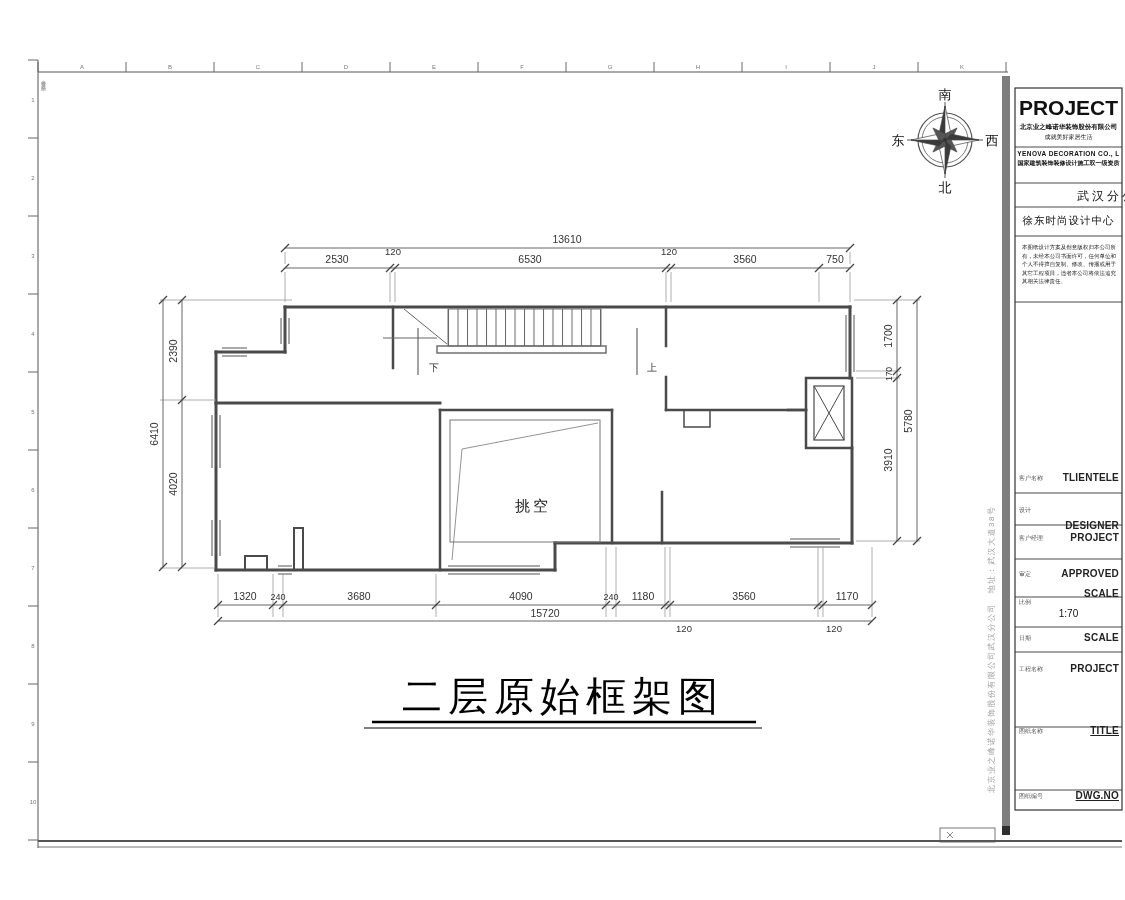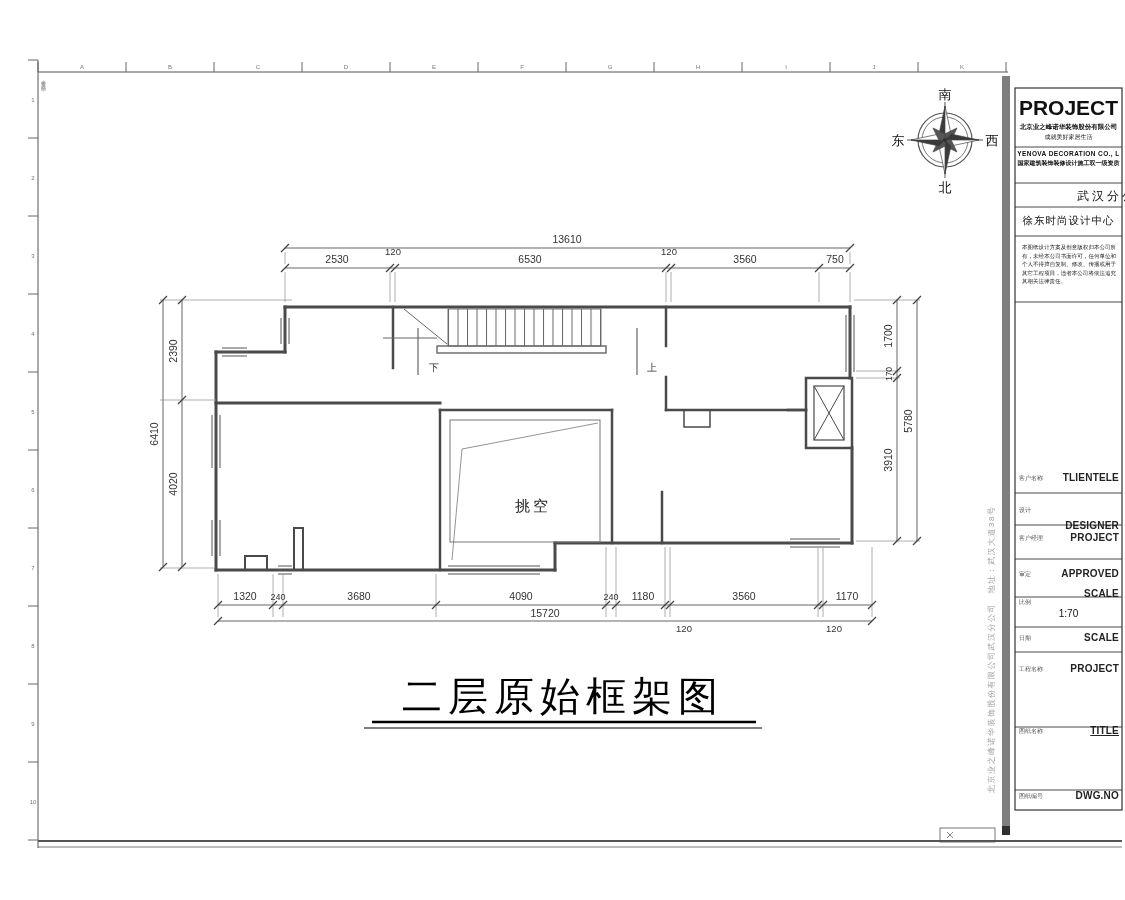--- a/index.html
+++ b/index.html
@@ -293,15 +293,15 @@
 <span class="row-cn" style="top:598px;">比例</span>
 <span class="row-en" style="top:588px;">SCALE</span>
 <div class="abs tb" style="top:608px;font-size:10px;">1:70</div>
 <span class="row-cn" style="top:634px;">日期</span>
 <span class="row-en" style="top:632px;">SCALE</span>
 <span class="row-cn" style="top:665px;">工程名称</span>
 <span class="row-en" style="top:663px;">PROJECT</span>
 <span class="row-cn" style="top:727px;">图纸名称</span>
 <span class="row-en" style="top:725px;text-decoration:underline;">TITLE</span>
 <span class="row-cn" style="top:792px;">图纸编号</span>
-<span class="row-en" style="top:790px;">DWG.NO</span>
+<span class="row-en" style="top:790px;text-decoration:underline;">DWG.NO</span>
 
 </div>
 
 </body></html>

